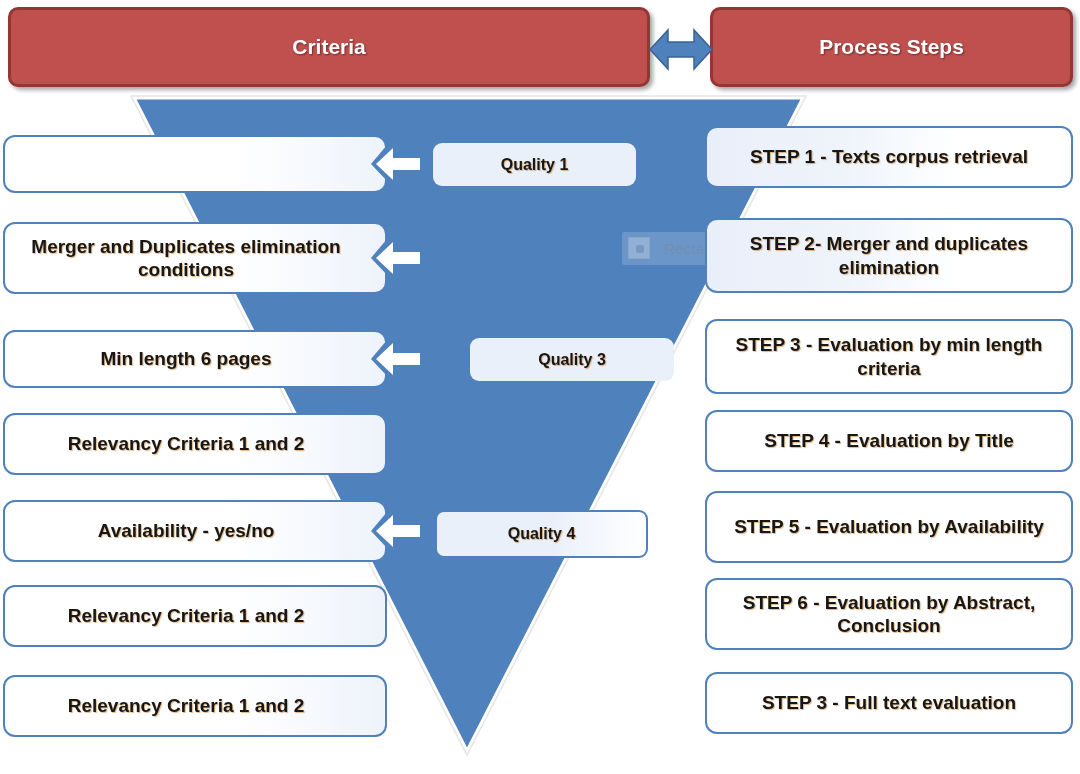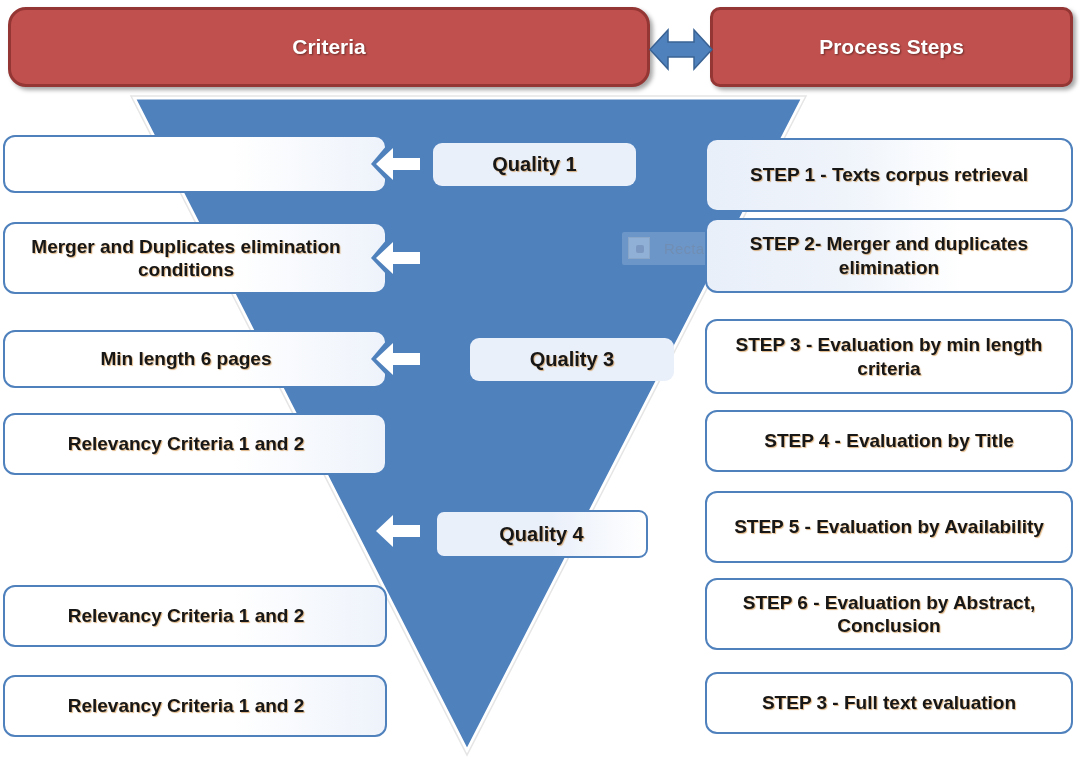--- a/index.html
+++ b/index.html
@@ -18,21 +18,21 @@
     border: 3px solid #943634;
     border-radius: 10px;
     color: #ffffff;
     font-weight: bold;
     font-size: 21px;
     display: flex; align-items: center; justify-content: center;
     text-shadow: 1px 1px 2px rgba(0,0,0,.45);
     box-shadow: 3px 3px 4px rgba(0,0,0,.35);
     z-index: 6;
   }
-  #hdr-criteria { left: 8px;  top: 7px; width: 642px; height: 80px; border-radius: 18px; }
+  #hdr-criteria { left: 8px;  top: 7px; width: 642px; height: 80px; }
   #hdr-process  { left: 710px; top: 7px; width: 363px; height: 80px; }
 
   
   #dbl-arrow { position: absolute; left: 648px; top: 23px; width: 66px; height: 53px; z-index: 7; }
 
   
   #triangle { position: absolute; left: 0; top: 88px; width: 1080px; height: 680px; z-index: 1; }
 
   
   .box {
@@ -54,21 +54,21 @@
     padding: 0 26px 0 8px;
     background: linear-gradient(to right, #ffffff 0%, #ffffff 60%, #eef3fb 100%);
   }
   .crit .notch {
     position: absolute; right: -14px; top: 50%;
     transform: translateY(-50%);
     width: 28px; height: 46px;
   }
   
   .qual {
-    font-size: 20px;
+    font-size: 16px;
     background: #eaf0fa;
     border: none;
     border-radius: 9px;
     z-index: 5;
     text-align: center;
     justify-content: center;
     box-shadow: 0 0 0 0 transparent;
   }
   .qual.bordered { border: 2px solid #4f81bd; background: linear-gradient(to right,#eaf0fa 0%,#eaf0fa 55%,#ffffff 100%); }
 
@@ -141,20 +141,26 @@
     <span>Min length 6 pages</span>
     <svg class="notch" viewBox="0 0 28 46">
       <polygon points="0,23 16,4 16,40" fill="#4f81bd"></polygon>
     </svg>
   </div>
 
   <div class="box crit" style="top:413px;height:62px;">
     <span>Relevancy Criteria 1 and  2</span>
   </div>
 
+  <div class="box crit" style="top:500px;height:62px;">
+    <span>Availability - yes/no</span>
+    <svg class="notch" viewBox="0 0 28 46">
+      <polygon points="0,23 16,4 16,40" fill="#4f81bd"></polygon>
+    </svg>
+  </div>
 
   <div class="box crit" style="top:585px;height:62px;">
     <span>Relevancy Criteria 1 and  2</span>
   </div>
 
   <div class="box crit" style="top:675px;height:62px;">
     <span>Relevancy Criteria 1 and  2</span>
   </div>
 
   <svg class="conn" style="left:375px;top:147px;" viewBox="0 0 46 34">
@@ -173,21 +179,21 @@
   <div class="box qual" style="left:433px;top:143px;width:203px;height:43px;">
     <span>Quality 1</span>
   </div>
   <div class="box qual" style="left:435px;top:338px;width:204px;height:43px;margin-left:35px;">
     <span>Quality 3</span>
   </div>
   <div class="box qual bordered" style="left:435px;top:510px;width:213px;height:48px;">
     <span>Quality 4</span>
   </div>
 
-  <div class="box step tinted" style="top:138px;height:74px;">
+  <div class="box step tinted" style="top:126px;height:62px;">
     <span>STEP 1 - Texts corpus retrieval</span>
   </div>
   <div class="box step tinted" style="top:218px;height:75px;">
     <span>STEP 2- Merger and duplicates elimination</span>
   </div>
   <div class="box step" style="top:319px;height:75px;">
     <span>STEP 3 - Evaluation by min length criteria</span>
   </div>
   <div class="box step" style="top:410px;height:62px;">
     <span>STEP 4 - Evaluation by Title</span>

